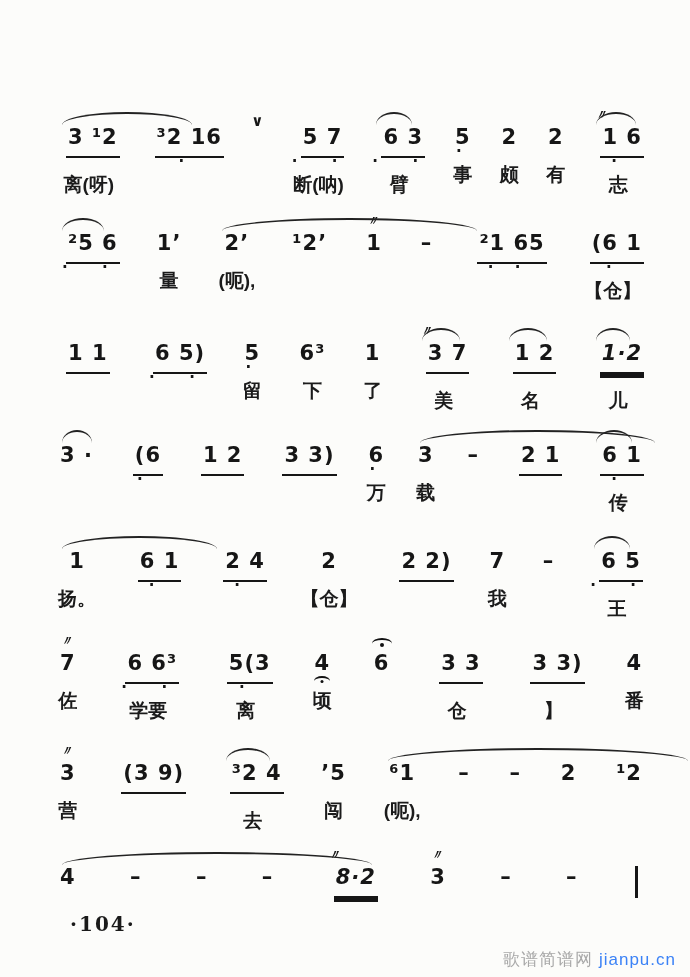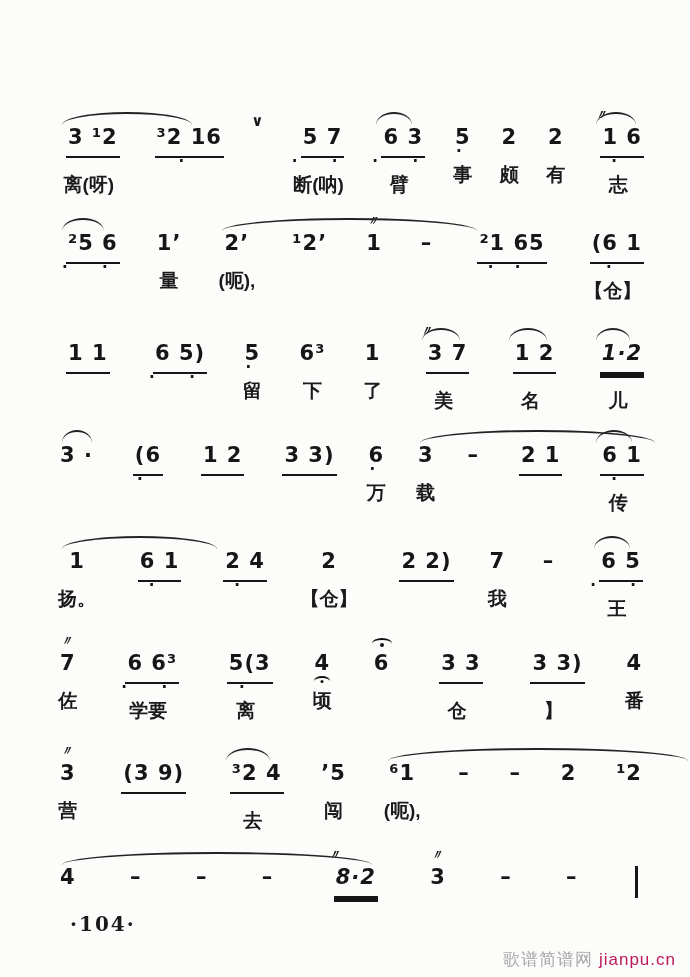--- a/index.html
+++ b/index.html
@@ -42,21 +42,21 @@
         width:16px;height:8px;border-top:2px solid #111;border-radius:100% 100% 0 0;}
   .fer-over::after{content:"";position:absolute;top:-8px;left:50%;transform:translateX(-50%);
         width:3px;height:3px;background:#111;border-radius:50%;}
   .breath .num{border:none;font-size:15px;transform:translateY(-12px);padding:0;}
   .bar .num{width:3px;height:32px;background:#161616;color:transparent;
         border:none;padding:0;overflow:hidden;}
   .page-num{position:absolute;left:70px;top:898px;font:700 20px "DejaVu Serif","Liberation Serif",serif;
         color:#1a1a1a;letter-spacing:2px;margin-top:14px;}
   .watermark{position:absolute;right:14px;top:948px;font:400 17px "Liberation Sans",sans-serif;
         color:#a8a8a8;letter-spacing:1px;}
-  .watermark .wm-link{color:#be185d;margin-left:6px;cursor:pointer;}
+  .watermark .wm-link{color:#3b82f6;margin-left:6px;cursor:pointer;}
 </style>
 </head>
 <body>
 
 <div class="page">
   <div class="score">
       <div class="line">
         <div class="tok u1">
           <div class="orn">
             <span class="slur" style="width: 130px;"></span>

